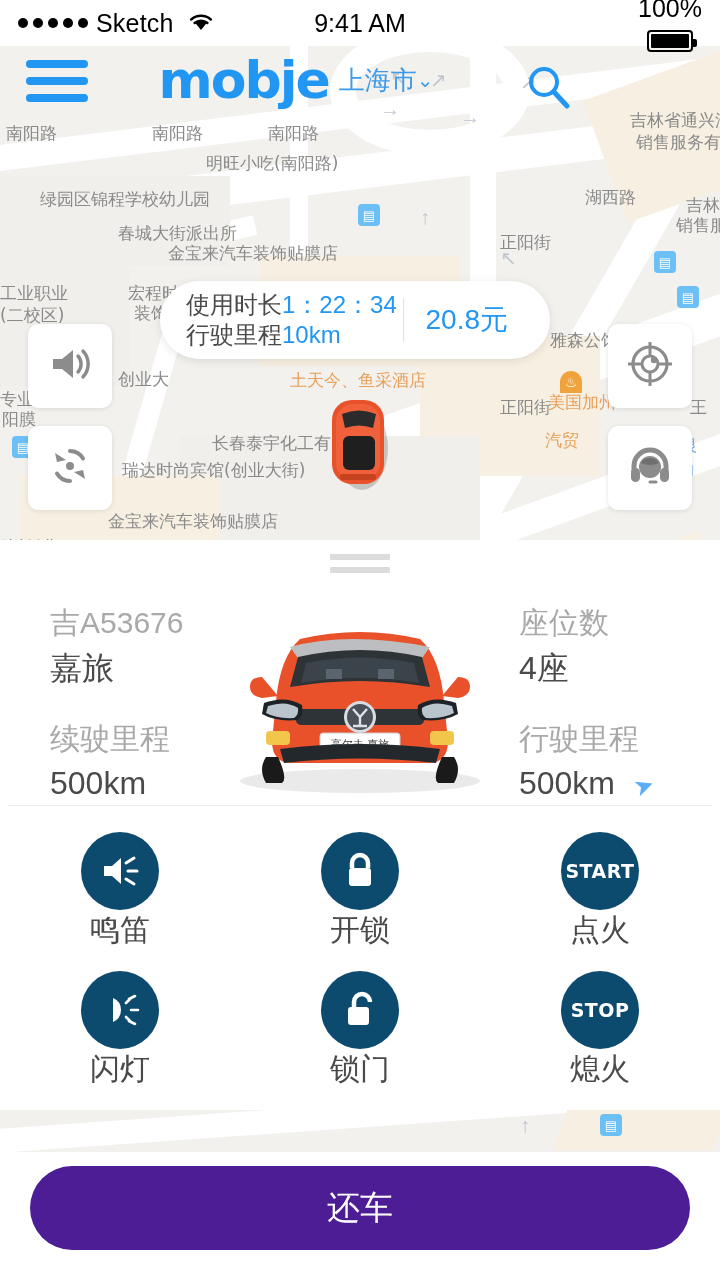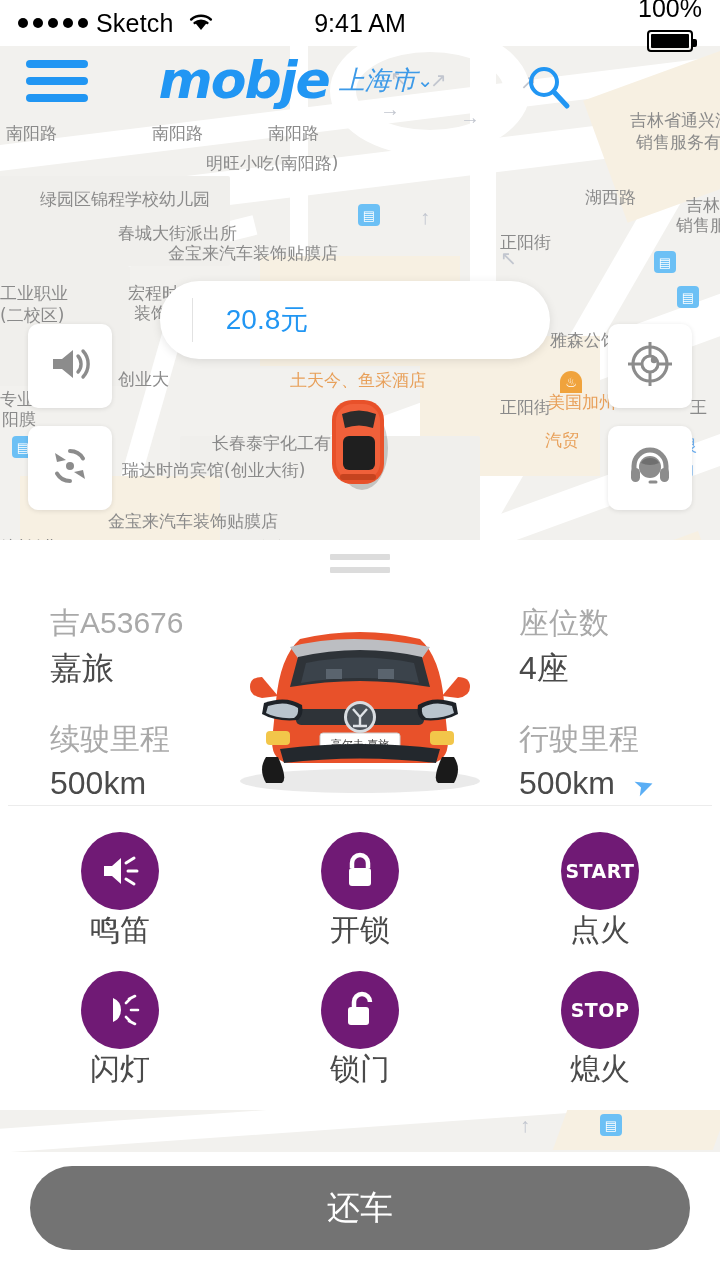--- a/index.html
+++ b/index.html
@@ -44,21 +44,21 @@
   }
   .maplabel.orange{ color:#e8a05a; }
   .maplabel.blue{ color:#6aaef0; }
   .busicon{
     position:absolute; width:22px; height:22px; background:#6cc0f5; border-radius:4px;
     display:flex; align-items:center; justify-content:center; color:#fff; font-size:13px;
   }
   .arrowmark{ position:absolute; color:#c2c6cf; font-size:20px; }
 
   
-  .map-header{ position:absolute; top:0; left:0; width:592px; height:70px; z-index:30;font-style:italic;}
+  .map-header{ position:absolute; top:0; left:0; width:592px; height:70px; z-index:30;}
   .hamburger{ position:absolute; left:26px; top:14px; width:62px; height:44px; cursor:pointer;}
   .hamburger b{ display:block; height:8px; border-radius:4px; background:#2196f3; margin-bottom:9px;}
   .brand{ position:absolute; left:50%; top:8px; transform:translateX(-50%);
           display:flex; align-items:center; gap:10px;}
   .logo-text{ font-size:52px; font-weight:700; color:#2196f3; letter-spacing:-2px;
               font-family:"DejaVu Sans","Liberation Sans",sans-serif; line-height:1;}
   .city{ font-size:26px; color:#3d9ae8; display:flex; align-items:center; white-space:nowrap;}
   .chev{ font-size:20px; }
   .searchbtn{ position:absolute; right:20px; top:16px; width:48px; height:48px; cursor:pointer;}
 
@@ -103,35 +103,35 @@
   .navarrow{ color:#5aaef5; font-size:24px; margin-left:10px; display:inline-block;
              transform:rotate(-20deg);}
   .carphoto{ position:absolute; left:50%; top:8px; transform:translateX(-50%); width:280px; height:218px;}
 
   .divider{ height:1px; background:#ececec; margin:0 8px;}
 
   .controls{ padding:26px 0 10px; }
   .crow{ display:flex; }
   .cell{ flex:1; display:flex; flex-direction:column; align-items:center; cursor:pointer;}
   .cbtn{
-    width:78px; height:78px; border-radius:50%; background:#701a75;
+    width:78px; height:78px; border-radius:50%; background:#0c4a6e;
     display:flex; align-items:center; justify-content:center; color:#fff;text-align:center;
   }
   .cbtn.txt{ font-size:19px; font-weight:700; letter-spacing:.5px;
              font-family:"DejaVu Sans","Liberation Sans",sans-serif;}
   .clabel{ font-size:30px; color:#4a4a4a;}
   .crow + .crow{ margin-top:20px; }
 
   
   .bottomstrip{ position:absolute; top:1110px; left:0; width:720px; height:42px; overflow:hidden;
                 background:#f2f1ee; z-index:10;}
   .bottombar{ position:absolute; top:1152px; left:0; width:720px; height:128px; background:#fff; z-index:45;}
   .returnbtn{
     position:absolute; left:30px; top:14px; width:660px; height:84px; border-radius:42px;
-    background:#737373; color:#fff; font-size:33px; display:flex; align-items:center;
+    background:#4c1d95; color:#fff; font-size:33px; display:flex; align-items:center;
     justify-content:center; cursor:pointer; border:none;
     font-family:"Liberation Sans","DejaVu Sans",sans-serif;
   }
 </style>
 </head>
 <body>
 
 <div id="phone">
 
   <div class="statusbar">
@@ -262,20 +262,28 @@
       </div>
       <div class="searchbtn">
         <svg width="48" height="48" viewBox="0 0 48 48">
           <circle cx="20" cy="20" r="13" stroke="#2196f3" stroke-width="4" fill="none"></circle>
           <line x1="30" y1="30" x2="43" y2="44" stroke="#2196f3" stroke-width="5" stroke-linecap="round"></line>
         </svg>
       </div>
     </div>
 
     <div class="tripcard">
+      <div class="trip-left">
+        <div class="trip-row">
+          <span>使用时长</span><span class="v">1：22：34</span>
+        </div>
+        <div class="trip-row">
+          <span>行驶里程</span><span class="v">10km</span>
+        </div>
+      </div>
       <div class="trip-div"></div>
       <div class="trip-fee">20.8元</div>
     </div>
 
     <div class="mapbtn mb-l1">
       <span>
         <svg width="46" height="46" viewBox="0 0 46 46">
           <path d="M6 18 h9 L26 9 v28 l-11 -9 H6 Z" fill="#8c8c8c"></path>
           <path d="M31 15 a12 12 0 0 1 0 16" stroke="#8c8c8c" stroke-width="3.4" fill="none" stroke-linecap="round"></path>
           <path d="M36 10 a19 19 0 0 1 0 26" stroke="#8c8c8c" stroke-width="3.4" fill="none" stroke-linecap="round"></path>

